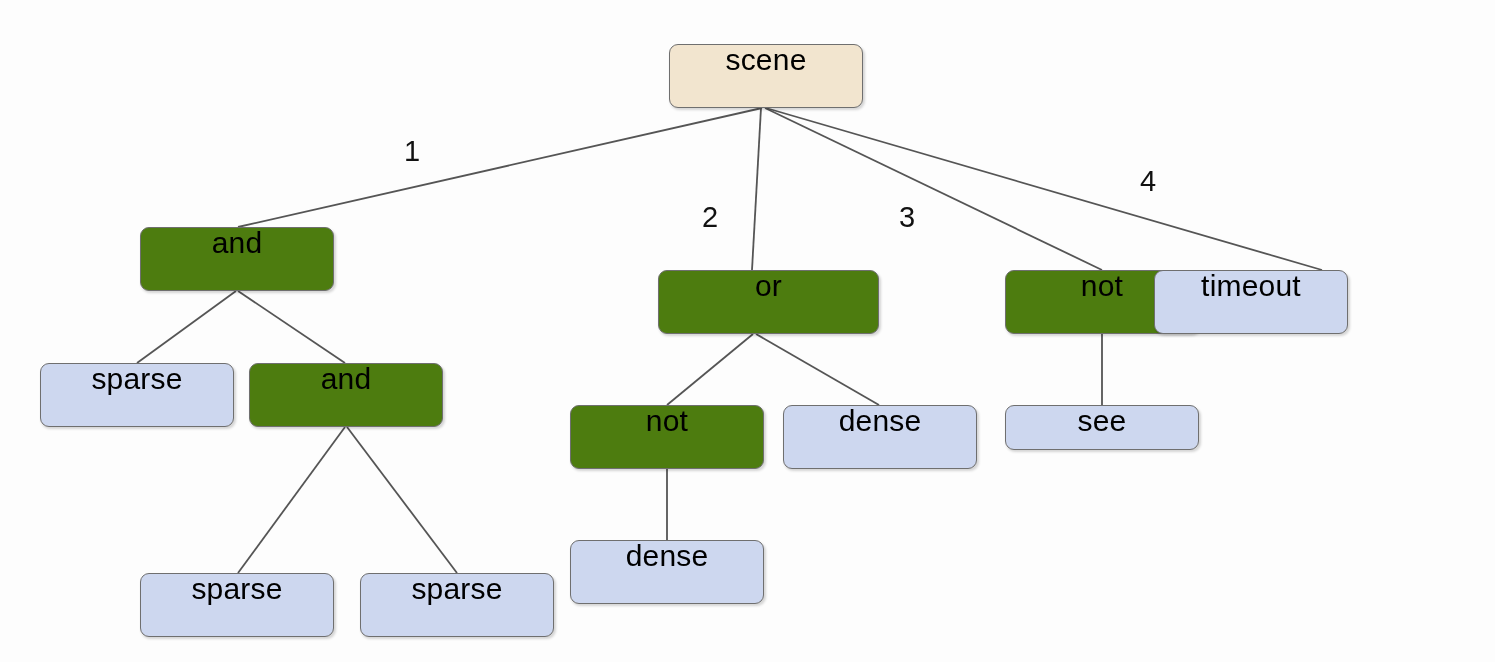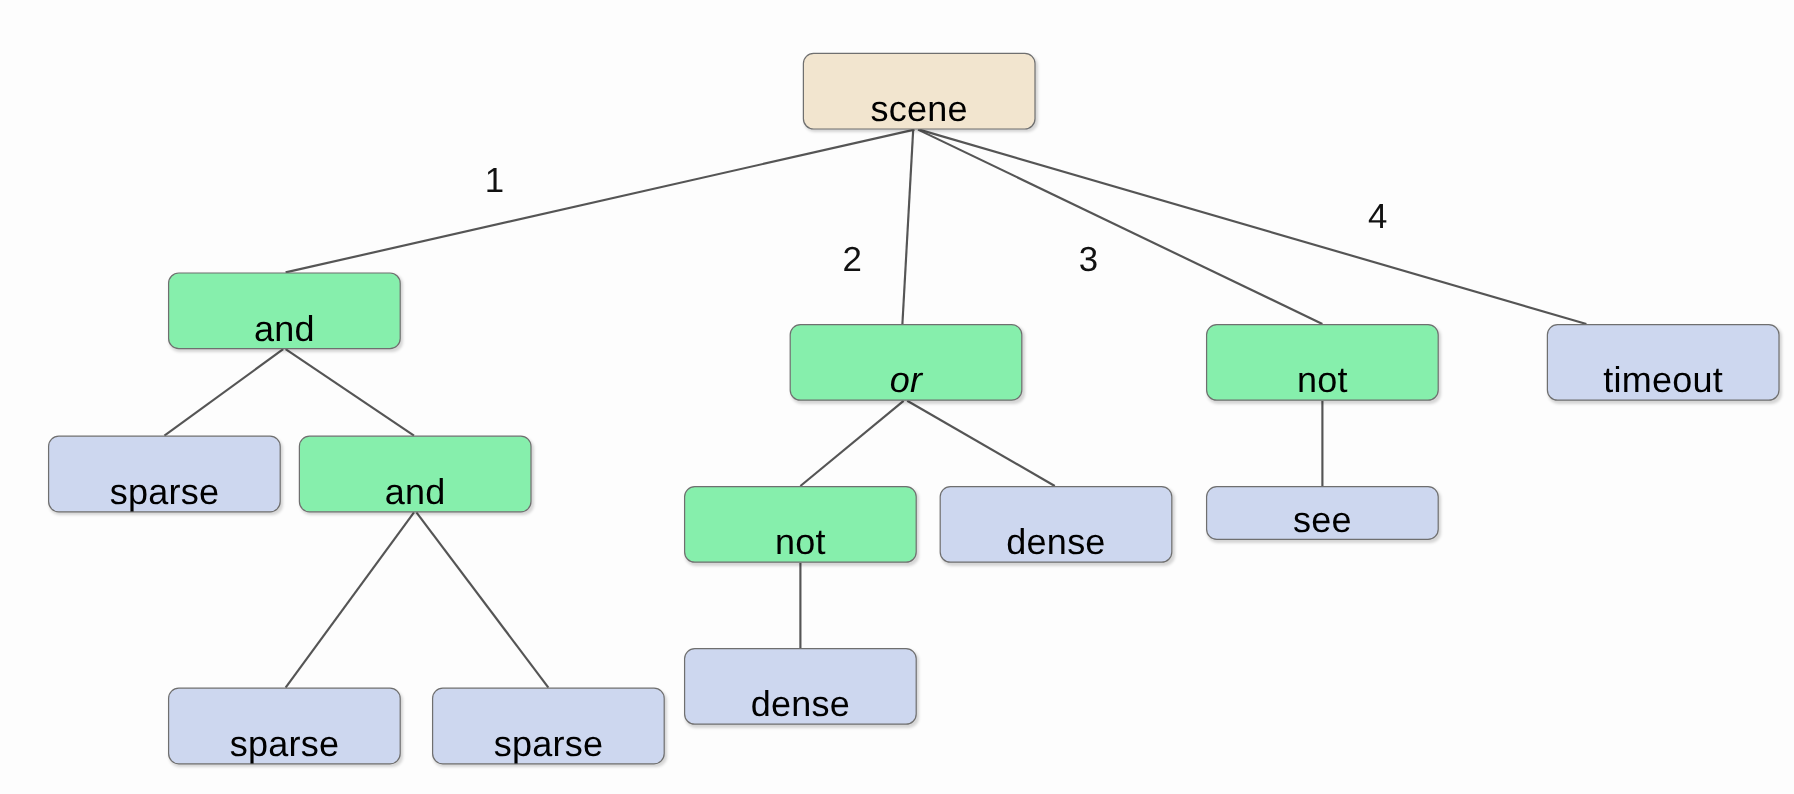--- a/index.html
+++ b/index.html
@@ -22,30 +22,30 @@
     width: 1495px;
     height: 662px;
     pointer-events: none;
   }
   .node {
     position: absolute;
     box-sizing: border-box;
     border: 1.6px solid #6f6f6f;
     border-radius: 9px;
     display: flex;
-    align-items: flex-end;
+    align-items: flex-start;
     justify-content: center;
     box-shadow: 1.5px 2px 2.5px rgba(0,0,0,0.16);
     color: #000;
     font-size: 30px;
     line-height: 1;
     letter-spacing: 0.2px;
     white-space: nowrap;
   }
-  .node.op   { background: #86efac; }
+  .node.op   { background: #4d7c0f; }
   .node.leaf { background: #cdd7ef; }
   .node.root { background: #f2e5cf; }
   .edge-label {
     position: absolute;
     font-size: 29px;
     color: #111;
     line-height: 1;
     white-space: nowrap;
   }
 </style>
@@ -67,27 +67,27 @@
       <line x1="667" y1="469" x2="667" y2="540" stroke="#555555" stroke-width="1.8"></line>
       <line x1="1102" y1="334" x2="1102" y2="405" stroke="#555555" stroke-width="1.8"></line>
     </svg>
   <div id="node-layer">
       <div class="node root" style="left: 669px; top: 44px; width: 194px; height: 64px;">
         <span>scene</span>
       </div>
       <div class="node op" style="left: 140px; top: 227px; width: 194px; height: 64px;">
         <span>and</span>
       </div>
-      <div class="node op" style="left: 658px; top: 270px; width: 194px; height: 64px; font-style: italic;">
+      <div class="node op" style="left: 658px; top: 270px; width: 221px; height: 64px;">
         <span>or</span>
       </div>
       <div class="node op" style="left: 1005px; top: 270px; width: 194px; height: 64px;">
         <span>not</span>
       </div>
-      <div class="node leaf" style="left: 1289px; top: 270px; width: 194px; height: 64px;">
+      <div class="node leaf" style="left: 1154px; top: 270px; width: 194px; height: 64px;">
         <span>timeout</span>
       </div>
       <div class="node leaf" style="left: 40px; top: 363px; width: 194px; height: 64px;">
         <span>sparse</span>
       </div>
       <div class="node op" style="left: 249px; top: 363px; width: 194px; height: 64px;">
         <span>and</span>
       </div>
       <div class="node op" style="left: 570px; top: 405px; width: 194px; height: 64px;">
         <span>not</span>

